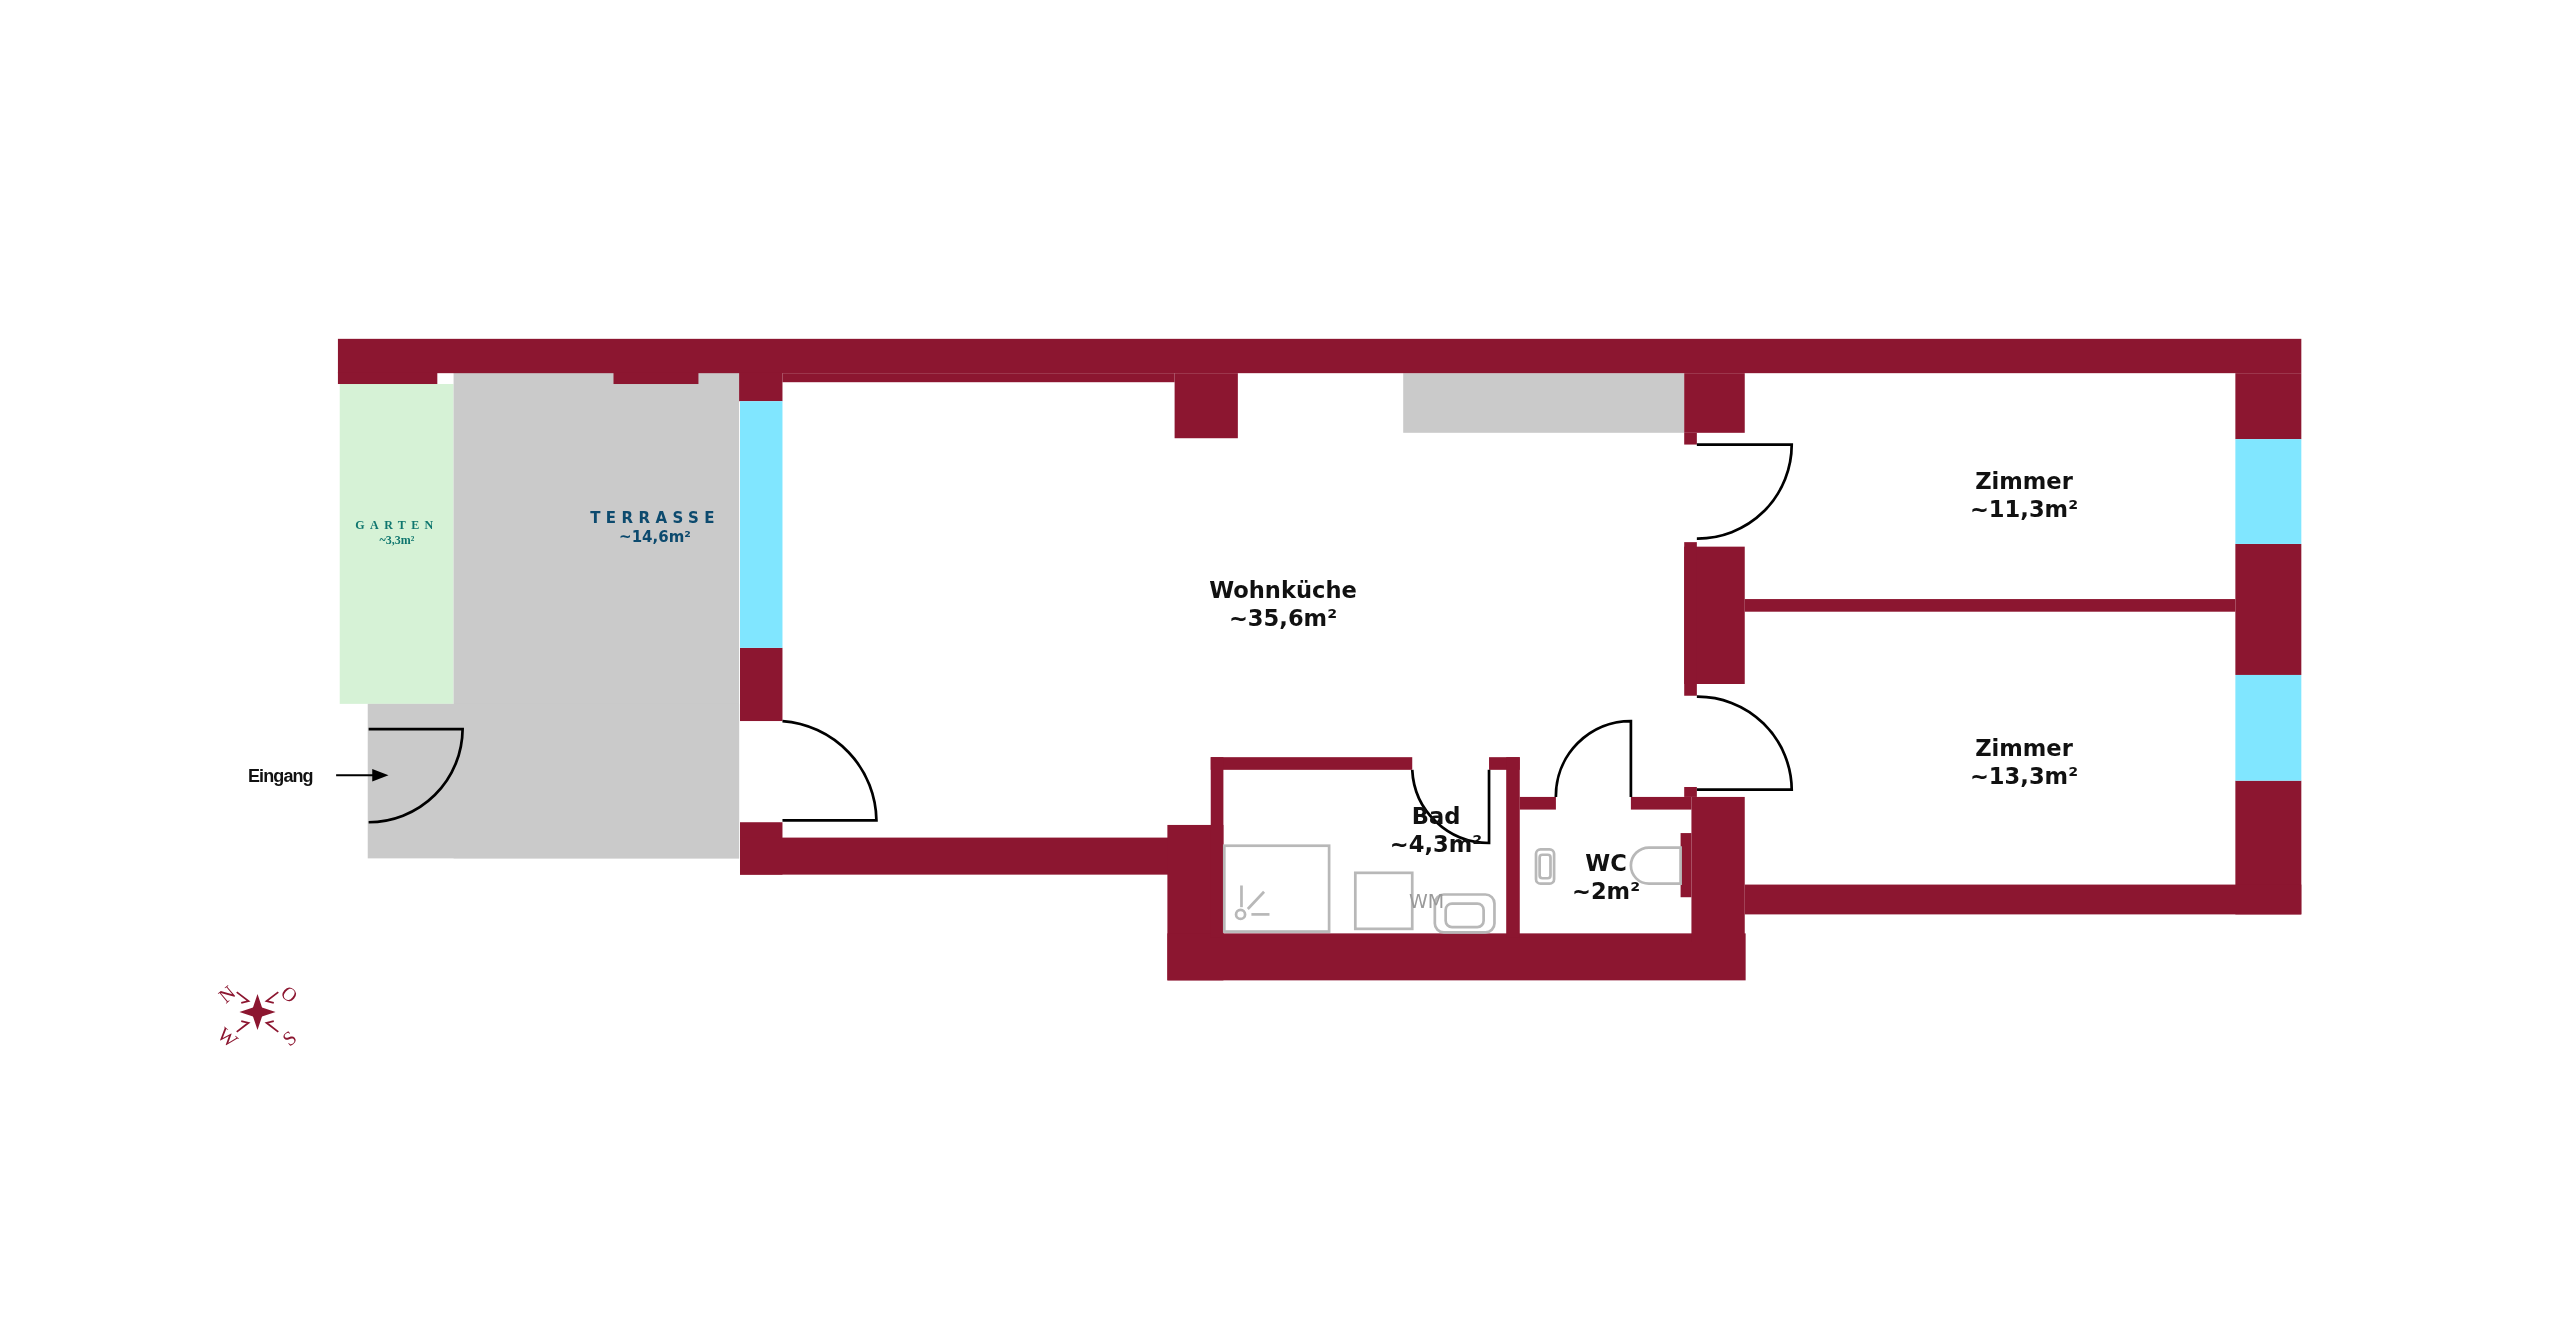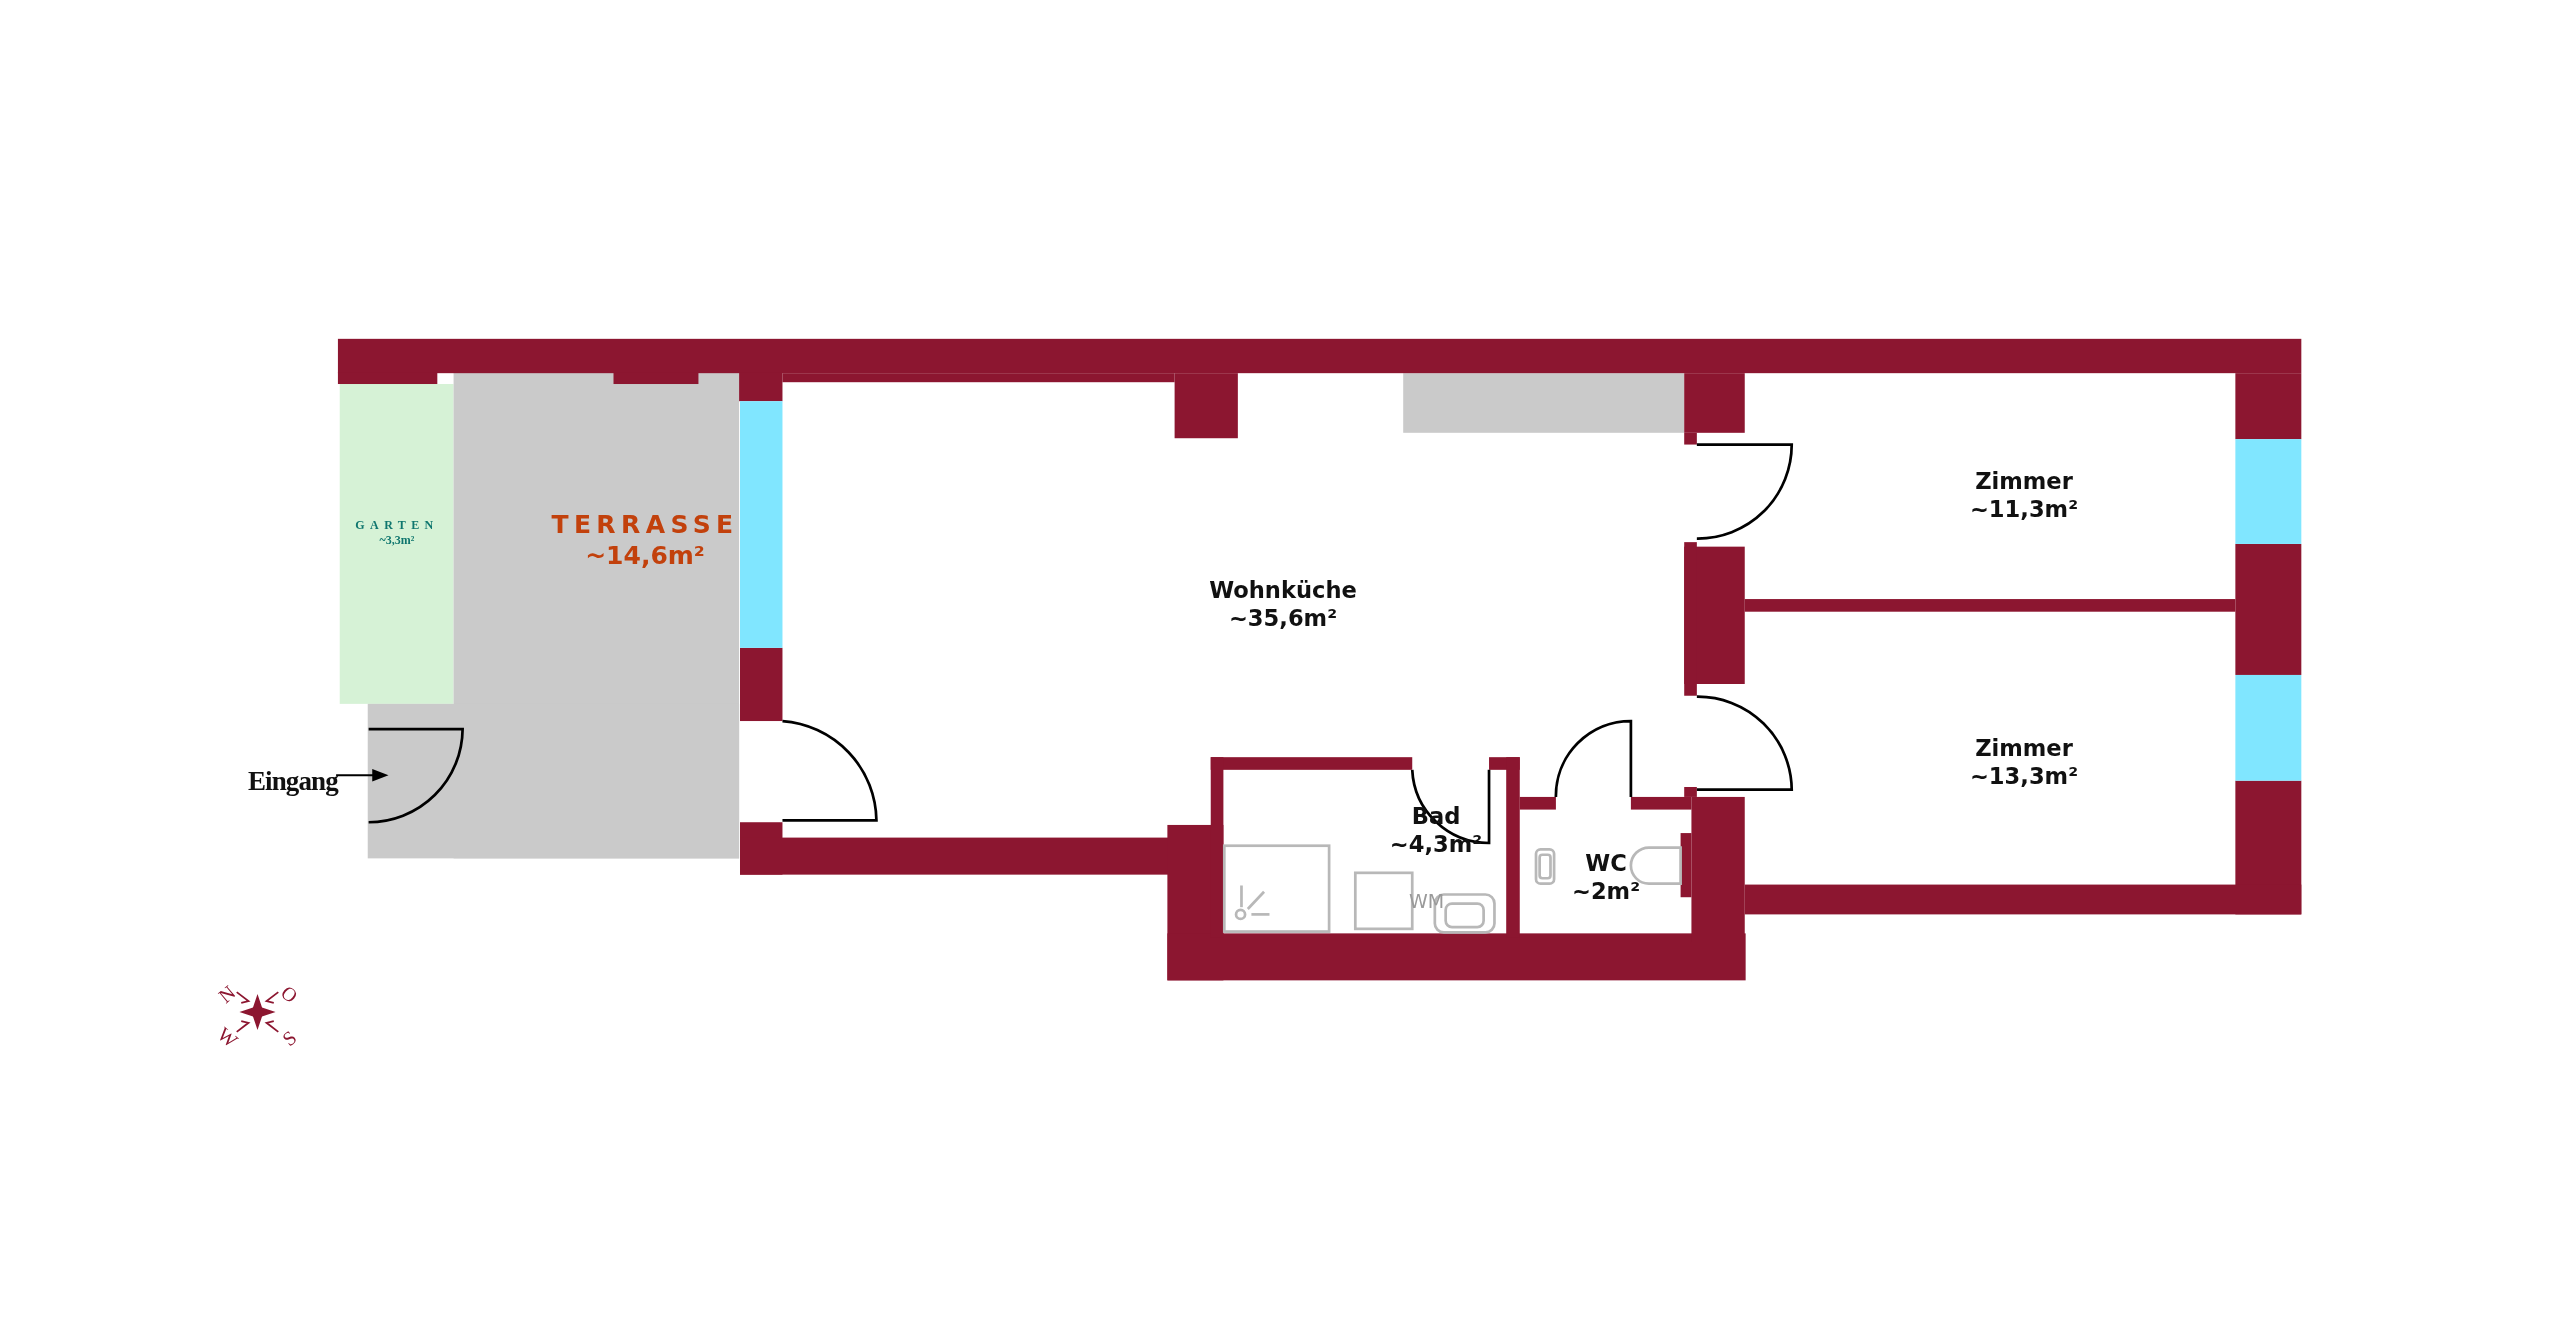--- a/index.html
+++ b/index.html
@@ -2,22 +2,22 @@
 <html style="font-size:14.5px"><head>
 <meta charset="utf-8">
 <style>
   html, body { margin:0; padding:0; background:#ffffff; }
   body { width:2576px; height:1321px; position:relative; overflow:hidden; font-family:"Liberation Sans", sans-serif; }
   svg { position:absolute; left:0; top:0; }
   .lbl { position:absolute; text-align:center; font-family:"DejaVu Sans", sans-serif; font-weight:bold; line-height:1.25; transform:translateX(-50%); white-space:nowrap; }
   .room-name { font-size:22.6px; color:#111; }
   .spaced { letter-spacing:5.4px; }
   .garten { color:#0f766e; font-size:12px;font-family:Liberation Serif, serif; }
-  .terrasse { color:#c2410c; font-size:25px; }
-  .eingang { position:absolute; left:248px; top:766px; font-size:27px; font-weight:bold; font-family:Liberation Serif, serif; color:#111; letter-spacing:-0.9px; }
+  .terrasse { color:#0c4a6e; font-size:15px;margin-left:10px; }
+  .eingang { position:absolute; left:248px; top:766px; font-size:18px; font-weight:bold; font-family:Liberation Sans, sans-serif; color:#111; letter-spacing:-0.9px; }
   .wm { position:absolute; left:1355px; top:873px; width:57px; height:56px; display:flex; align-items:center; justify-content:center; color:#9a9a9a; font-size:19px; font-family:"DejaVu Sans", sans-serif;padding-left:43px; }
   .compass-letter { position:absolute; font-family:"Liberation Serif", serif; color:#8c1630; font-size:20px; }
 </style>
 </head>
 <body>
 
 <svg width="2576" height="1321" viewBox="0 0 2851 1462">
 
   <rect x="376" y="425" width="126" height="354" fill="#d6f2d6"></rect>
   <rect x="502" y="412" width="316" height="538" fill="#cacaca"></rect>

